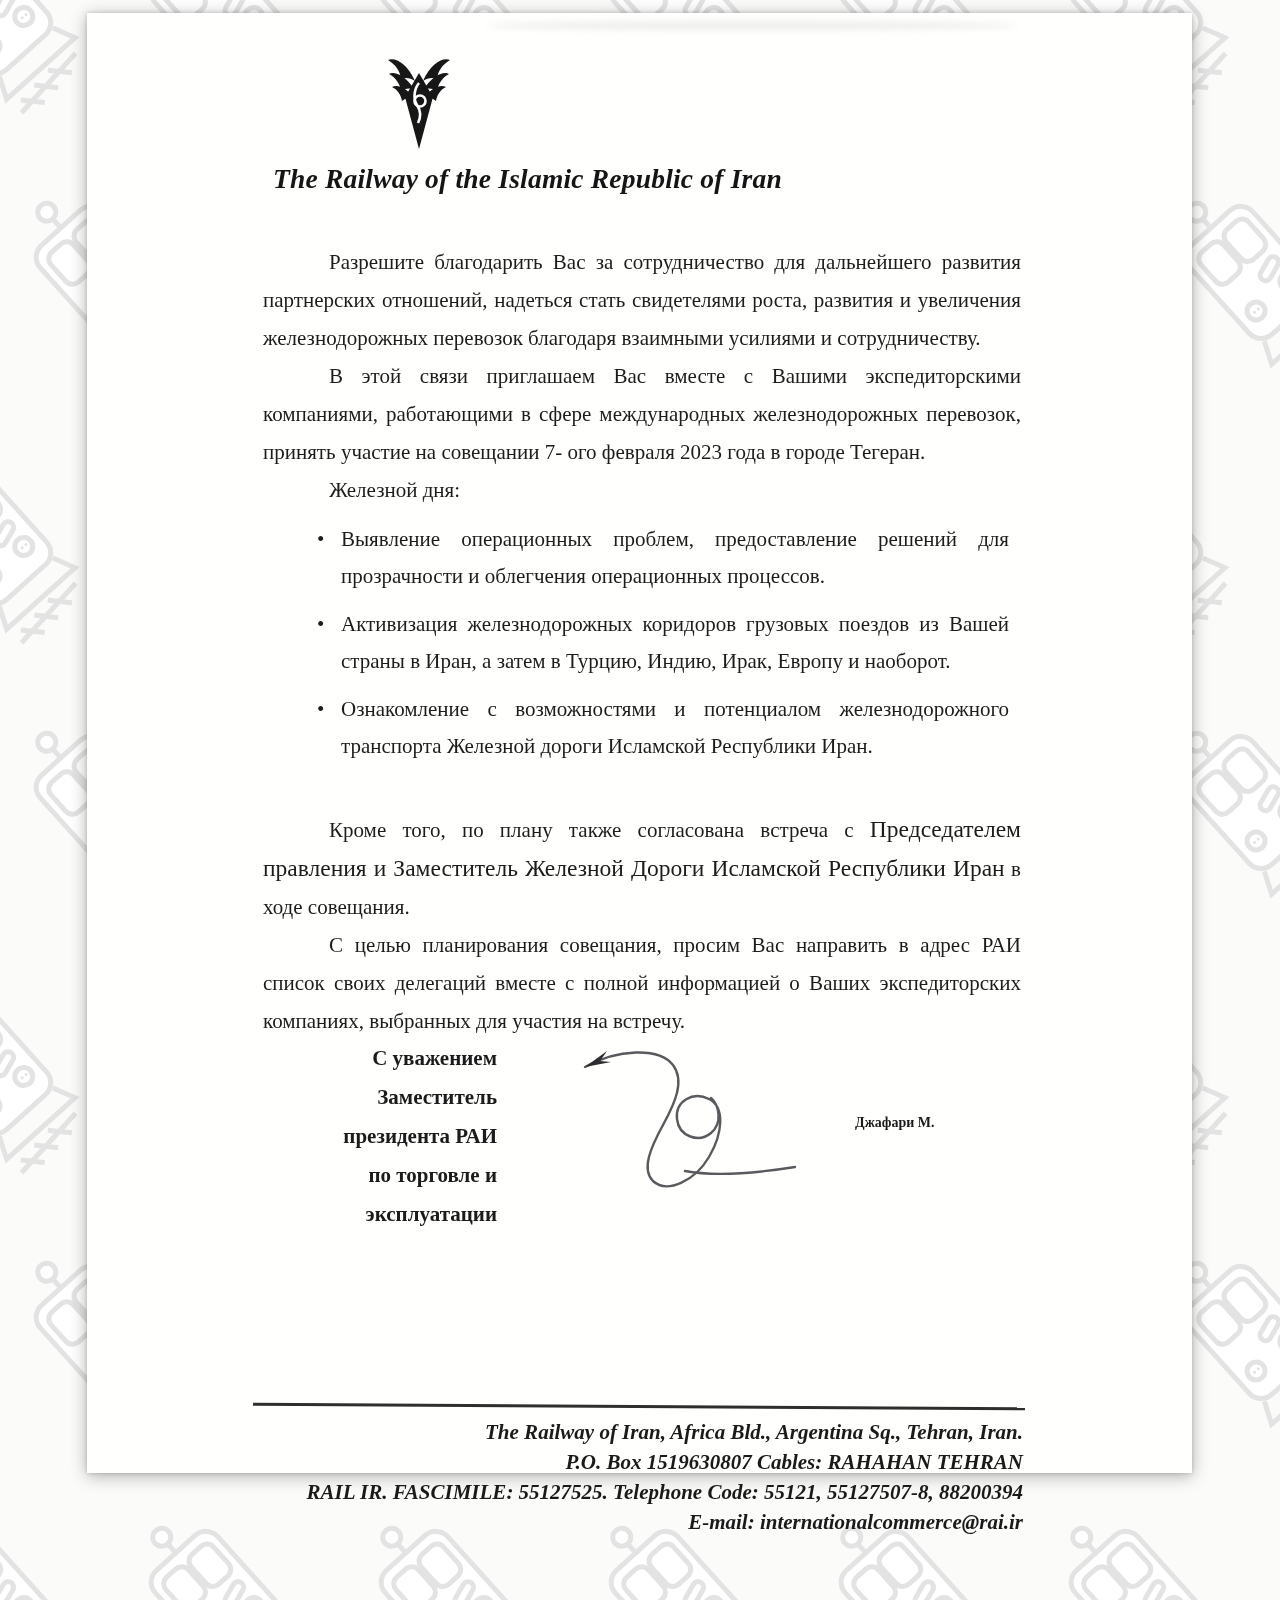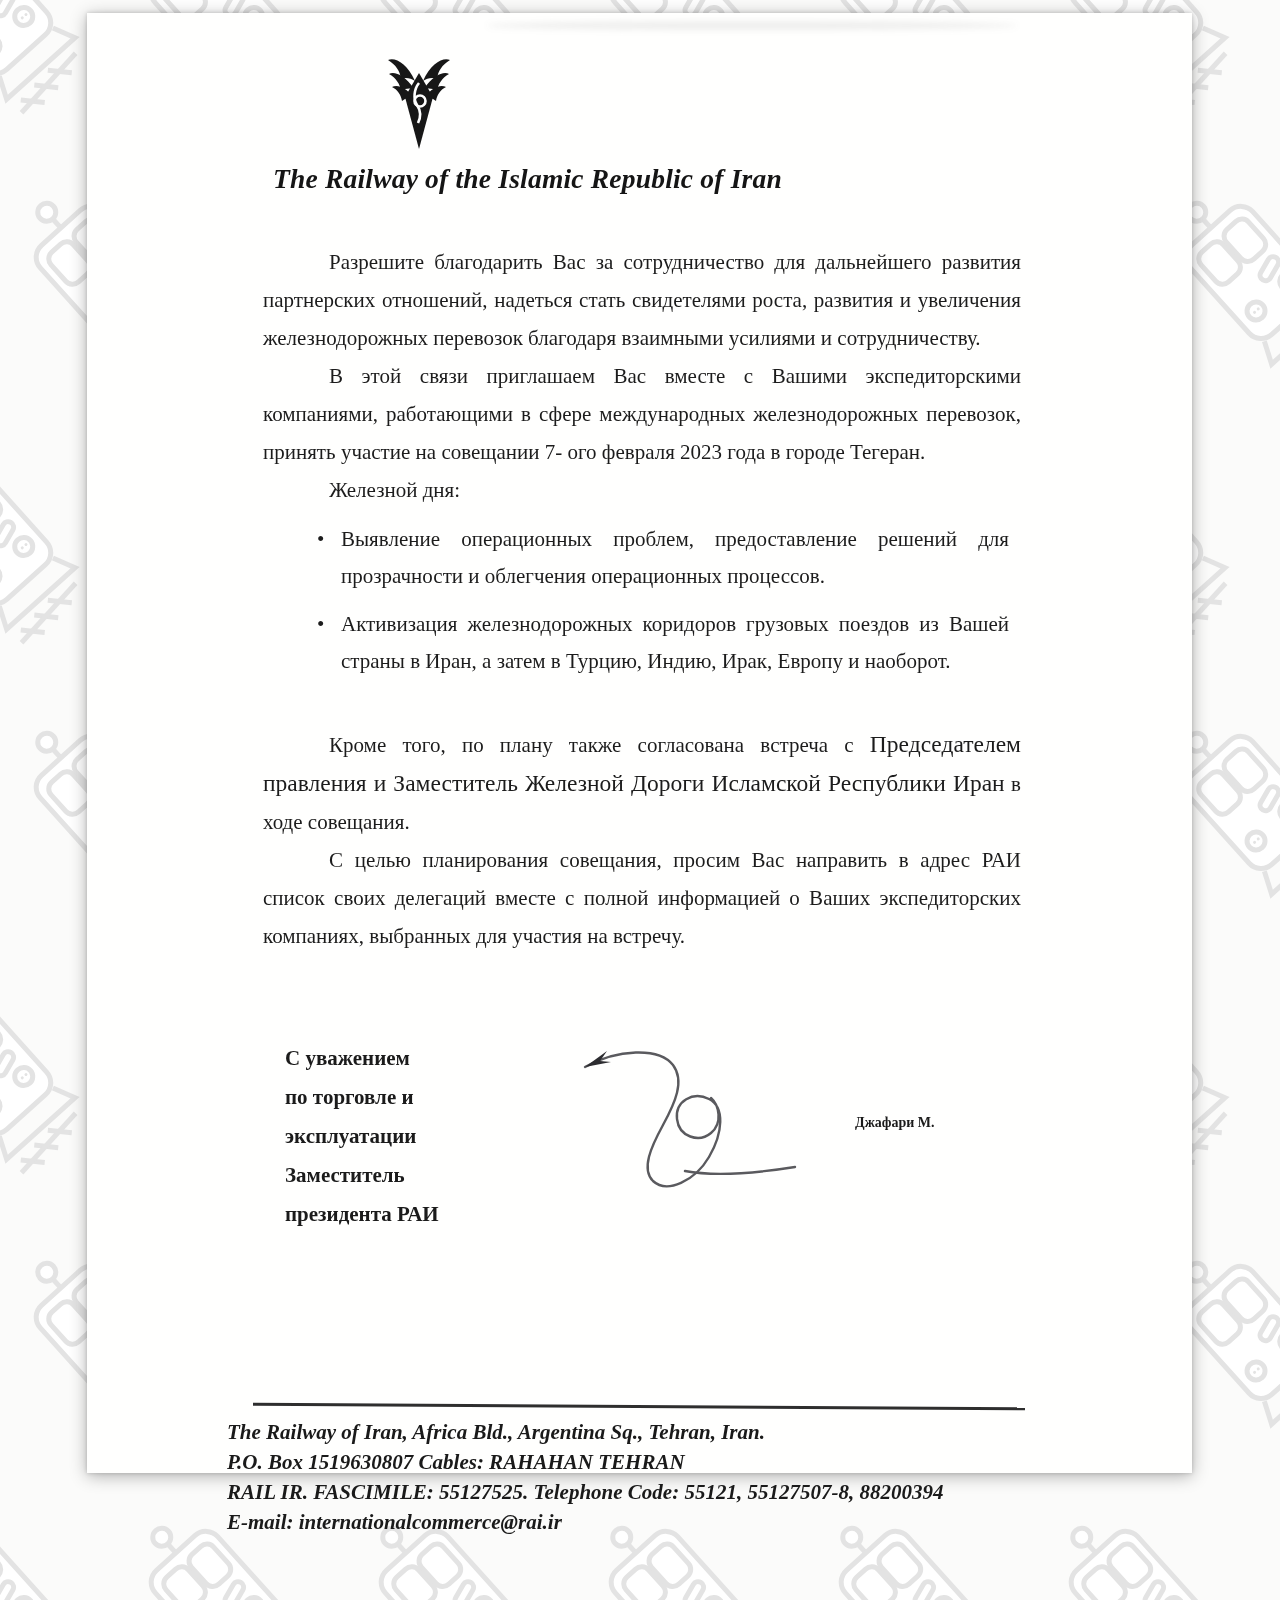--- a/index.html
+++ b/index.html
@@ -35,34 +35,34 @@
   #letter-body p{margin:0;}
   .indent{text-indent:66px;}
   #agenda-list{list-style:none;margin:8px 0 0 0;padding:0 0 0 66px;}
   #agenda-list li{position:relative;line-height:36.5px;margin:12px;}
   #agenda-list li::before{
     content:"\2022";position:absolute;left:-24px;top:0;font-size:21px;color:#1c1c1c;
   }
   .after-list{margin-top:46px !important;}
   .emph-large{font-size:23.5px;}
   #sig-block{
-    position:absolute;left:198px;top:1026px;width:212px;text-align:left;
+    position:absolute;left:198px;top:1026px;width:212px;text-align:right;
     font-weight:bold;font-size:21px;line-height:39px;color:#1b1b1b;
   }
   #signer-name{
     position:absolute;left:768px;top:1102px;
     font-weight:bold;font-size:14px;color:#1b1b1b;
   }
   #signature-scribble{position:absolute;left:486px;top:1028px;width:235px;height:160px;}
   #footer-separator{
     position:absolute;left:166px;top:1392px;width:772px;height:3px;
     background:#2e2e2e;transform:rotate(0.35deg);
   }
   #letter-footer{
-    position:absolute;left:140px;top:1404px;width:796px;text-align:left;
+    position:absolute;left:140px;top:1404px;width:796px;text-align:right;
     font-weight:bold;font-style:italic;font-size:21px;line-height:30px;color:#1a1a1a;
   }
   #letter-footer div{white-space:nowrap;}
 </style>
 </head>
 <body>
 
 <div id="bg-pattern">
     <div class="wm" style="left: -70px; top: -90px;">
       <svg style="display: block;" viewBox="0 0 120 215" xmlns="http://www.w3.org/2000/svg">
@@ -1152,29 +1152,30 @@
 
   <div id="page-title">The Railway of the Islamic Republic of Iran</div>
 
   <div id="letter-body">
     <p class="indent">Разрешите благодарить Вас за сотрудничество для дальнейшего развития партнерских отношений, надеться стать свидетелями роста, развития и увеличения железнодорожных перевозок благодаря взаимными усилиями и сотрудничеству.</p>
     <p class="indent">В этой связи приглашаем Вас вместе с Вашими экспедиторскими компаниями, работающими в сфере международных железнодорожных перевозок, принять участие на совещании 7- ого февраля 2023 года в городе Тегеран.</p>
     <p class="indent">Железной дня:</p>
     <ul id="agenda-list">
       <li>Выявление операционных проблем, предоставление решений для прозрачности и облегчения операционных процессов.</li>
       <li>Активизация железнодорожных коридоров грузовых поездов из Вашей страны в Иран, а затем в Турцию, Индию, Ирак, Европу и наоборот.</li>
+      <li>Ознакомление с возможностями и потенциалом железнодорожного транспорта Железной дороги Исламской Республики Иран.</li>
     </ul>
     <p class="indent after-list"><span>Кроме того, по плану также согласована встреча с </span><span class="emph-large">Председателем правления и Заместитель Железной Дороги Исламской Республики Иран</span><span> в ходе совещания.</span></p>
     <p class="indent">С целью планирования совещания, просим Вас направить в адрес РАИ список своих делегаций вместе с полной информацией о Ваших экспедиторских компаниях, выбранных для участия на встречу.</p>
   </div>
 
   <div id="sig-block">
     <div>С уважением</div>
+    <div>Заместитель президента РАИ</div>
     <div>по торговле и эксплуатации</div>
-    <div>Заместитель президента РАИ</div>
   </div>
 
   <div id="signature-scribble">
     <svg viewBox="0 0 235 160" xmlns="http://www.w3.org/2000/svg">
       <g fill="none" stroke="#5a5a5e" stroke-width="2.4" stroke-linecap="round">
         <path d="M12,26 C44,8 86,6 100,24 C112,40 102,62 90,84 C78,106 68,128 80,140 C94,153 122,140 136,116 C150,92 152,66 136,58 C120,50 102,60 104,78 C106,96 126,102 138,92 C150,82 146,64 138,57"></path>
         <path d="M112,130 C144,136 184,132 222,126"></path>
       </g>
       <path d="M12,26 L34,10 L27,20 L38,21 Z" fill="#2c2c30"></path>
     </svg>

